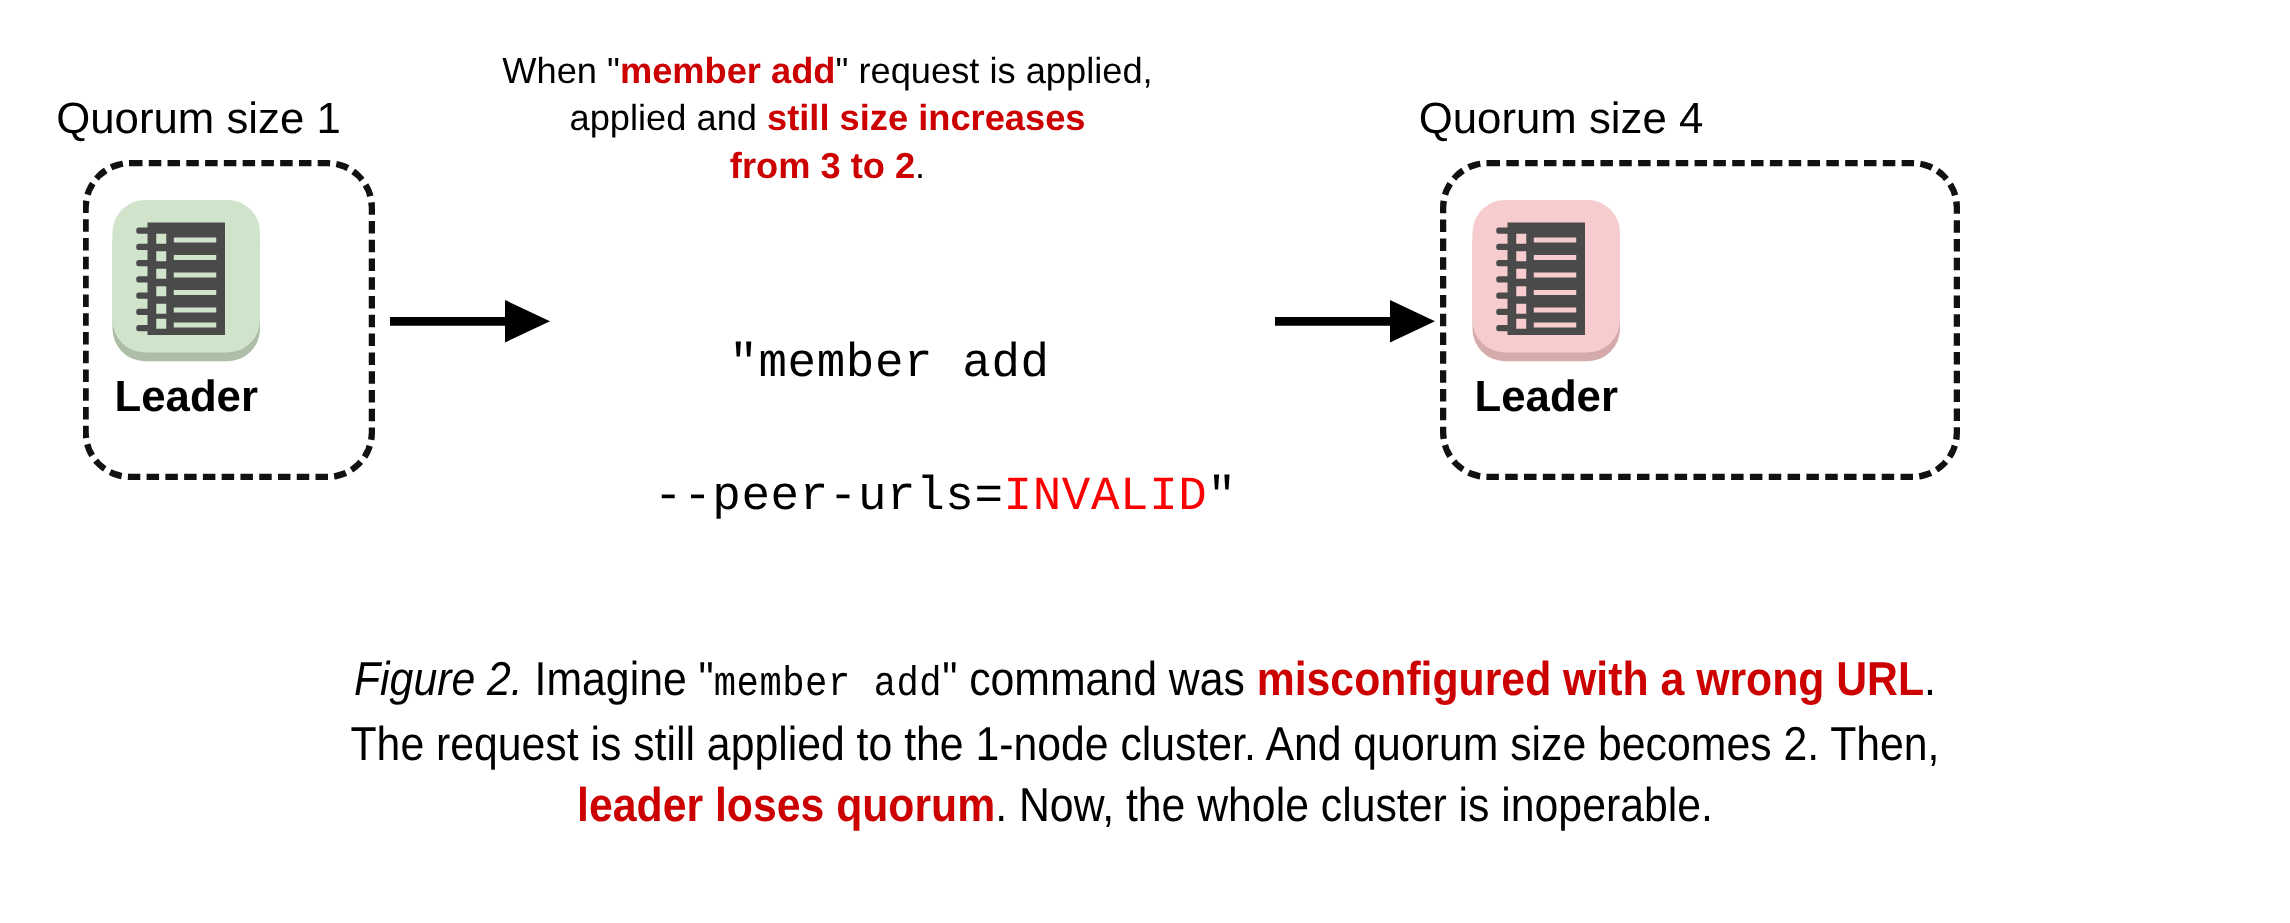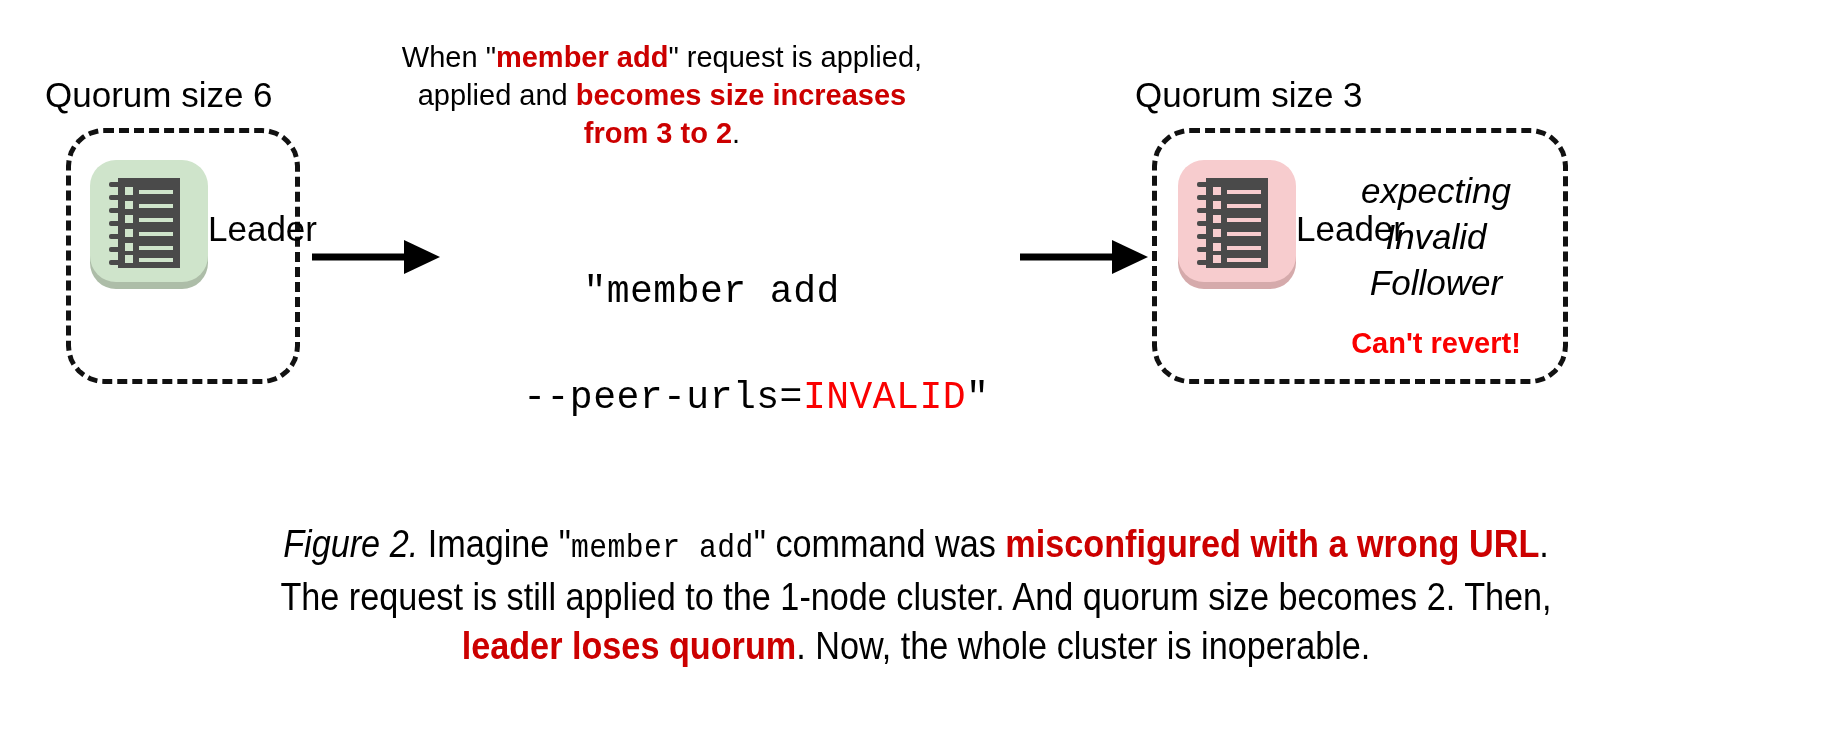--- a/index.html
+++ b/index.html
@@ -52,21 +52,23 @@
     left: 1152px;
     top: 128px;
     width: 416px;
     height: 256px;
   }
 
   
   .node {
     position: absolute;
     display: flex;
+    flex-direction: column;
     align-items: center;
+    font-weight: bold;
   }
   #node-left  { left: 90px;  top: 160px; }
   #node-right { left: 1178px; top: 160px; }
 
   .node-icon {
     width: 118px;
     height: 122px;
     border-radius: 26px;
     position: relative;
     display: block;
@@ -162,27 +164,27 @@
     letter-spacing: 0.5px;
   }
   #caption-block .hl { color: #cc0000; font-weight: bold; }
   .cap-line { display: block; white-space: nowrap; }
 </style>
 </head>
 <body>
 
 <div class="stage">
 
-  <div class="abs quorum-label" id="quorum-label-left">Quorum size 6</div>
-
-  <div class="abs quorum-label" id="quorum-label-right">Quorum size 3</div>
+  <div class="abs quorum-label" id="quorum-label-left">Quorum size 1</div>
+
+  <div class="abs quorum-label" id="quorum-label-right">Quorum size 4</div>
 
   <div class="abs" id="explain-block">
     <span>When "</span><span class="hl">member add</span><span>" request is applied,</span><br>
-    <span>applied and </span><span class="hl">becomes size increases</span><br>
+    <span>applied and </span><span class="hl">still size increases</span><br>
     <span class="hl">from 3 to 2</span><span>.</span>
   </div>
 
   <div class="abs cluster-box" id="cluster-left"></div>
 
   <div class="node" id="node-left">
     <span class="node-icon green">
       <svg width="118" height="122" viewBox="0 0 118 122" xmlns="http://www.w3.org/2000/svg">
 
         <g fill="#4a4a4a">
@@ -262,26 +264,20 @@
           <rect x="35" y="83" width="8" height="8"></rect>
           <rect x="49" y="86" width="34" height="4"></rect>
           <rect x="35" y="95" width="8" height="8"></rect>
           <rect x="49" y="98" width="34" height="4"></rect>
         </g>
       </svg>
     </span>
     <span class="node-label">Leader</span>
   </div>
 
-  <div class="abs" id="status-stack">
-    <div class="status-line">expecting</div>
-    <div class="status-line">Invalid</div>
-    <div class="status-line">Follower</div>
-    <div id="status-warning">Can't revert!</div>
-  </div>
 
   <div class="abs" id="caption-block">
     <span class="cap-line"><span class="fig-num">Figure 2.</span><span> Imagine "</span><span class="mono">member add</span><span>" command was </span><span class="hl">misconfigured with a wrong URL</span><span>.</span></span>
     <span class="cap-line">The request is still applied to the 1-node cluster. And quorum size becomes 2. Then,</span>
     <span class="cap-line"><span class="hl">leader loses quorum</span><span>. Now, the whole cluster is inoperable.</span></span>
   </div>
 
 </div>
 
 </body></html>

